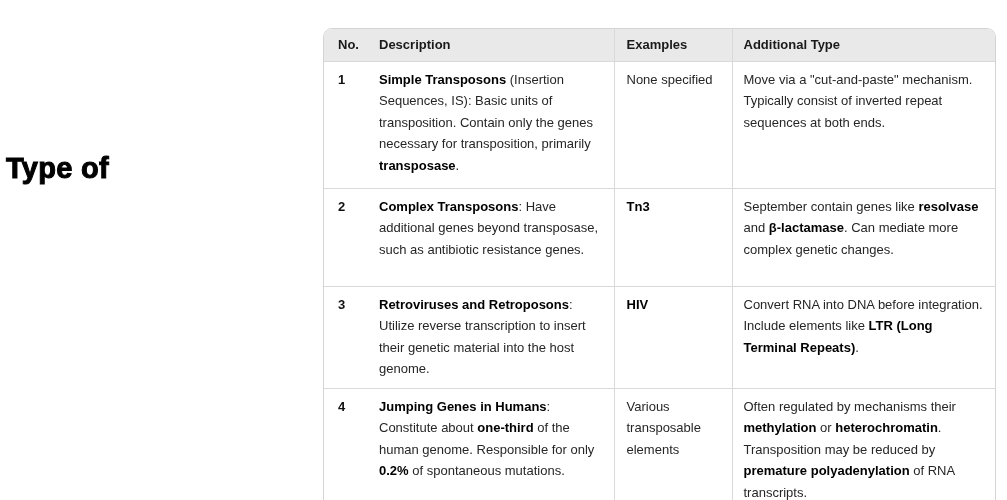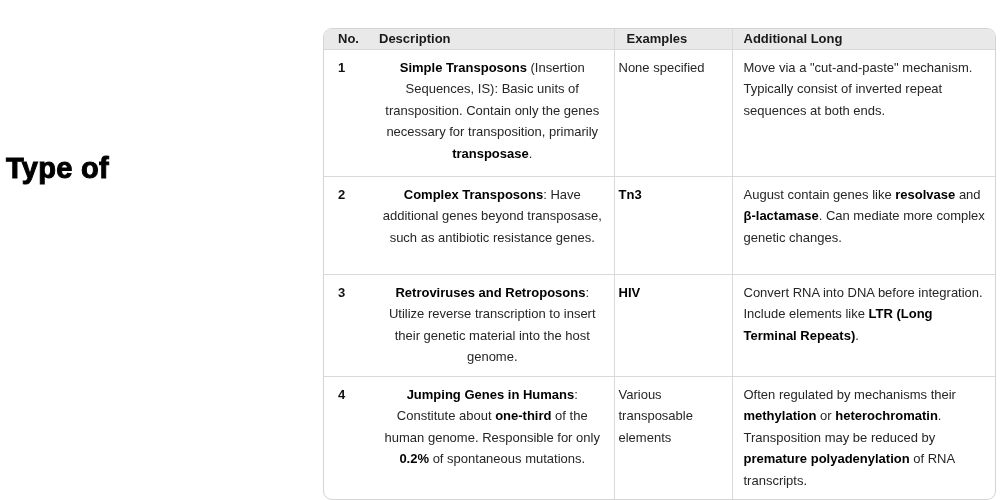--- a/index.html
+++ b/index.html
@@ -37,21 +37,21 @@
   table{
     width:100%;
     border-collapse:collapse;
     table-layout:fixed;
     font-size:13px;
     color:var(--text);
   }
   col.w-no{width:55px;}
   col.w-desc{width:235px;}
   col.w-ex{width:118px;}
-  thead tr{background:var(--header-bg);height:20px;}
+  thead tr{background:var(--header-bg);height:32px;}
   th{
     text-align:left;
     font-weight:700;
     color:#1a1a1a;
     vertical-align:middle;
     font-size:13px;
     padding:0;
   }
   th.c-no{padding-left:14px;}
   th.c-ex,td.c-ex{border-left:1px solid var(--border);margin-top:20px;}
@@ -59,22 +59,22 @@
   th.c-ex{padding-left:12px;}
   th.c-notes{padding-left:11px;}
   tbody td{
     border-top:1px solid var(--border);
     vertical-align:top;
     line-height:21.5px;
     padding-top:7px;
     padding-bottom:8px;
   }
   td.c-no{padding-left:14px;font-weight:700;color:#111;}
-  td.c-desc{padding-right:8px;text-align:center;}
-  td.c-ex{padding-left:4px;padding-right:8px;}
+  td.c-desc{padding-right:8px;}
+  td.c-ex{padding-left:12px;padding-right:8px;}
   td.c-notes{padding-left:11px;padding-right:10px;}
   tr.r1{height:127px;}
   tr.r2{height:98px;}
   tr.r3{height:98px;}
   tr.r4{height:114px;}
   .b{font-weight:700;color:#000;}
 </style>
 </head>
 <body>
 
@@ -88,35 +88,35 @@
       <col class="w-no">
         <col class="w-desc">
         <col class="w-ex">
         <col>
     </colgroup>
     <thead>
       <tr>
         <th class="c-no">No.</th>
         <th class="c-desc">Description</th>
         <th class="c-ex">Examples</th>
-        <th class="c-notes">Additional Long</th>
+        <th class="c-notes">Additional Type</th>
       </tr>
     </thead>
     <tbody>
         <tr class="r1">
           <td class="c-no">1</td>
           <td class="c-desc"><span class="b">Simple Transposons</span><span> (Insertion Sequences, IS): Basic units of transposition. Contain only the genes necessary for transposition, primarily </span><span class="b">transposase</span><span>.</span></td>
           <td class="c-ex"><span>None specified</span></td>
           <td class="c-notes"><span>Move via a "cut-and-paste" mechanism. Typically consist of inverted repeat sequences at both ends.</span></td>
         </tr>
         <tr class="r2">
           <td class="c-no">2</td>
           <td class="c-desc"><span class="b">Complex Transposons</span><span>: Have additional genes beyond transposase, such as antibiotic resistance genes.</span></td>
           <td class="c-ex"><span class="b">Tn3</span></td>
-          <td class="c-notes"><span>August contain genes like </span><span class="b">resolvase</span><span> and </span><span class="b">β-lactamase</span><span>. Can mediate more complex genetic changes.</span></td>
+          <td class="c-notes"><span>September contain genes like </span><span class="b">resolvase</span><span> and </span><span class="b">β-lactamase</span><span>. Can mediate more complex genetic changes.</span></td>
         </tr>
         <tr class="r3">
           <td class="c-no">3</td>
           <td class="c-desc"><span class="b">Retroviruses and Retroposons</span><span>: Utilize reverse transcription to insert their genetic material into the host genome.</span></td>
           <td class="c-ex"><span class="b">HIV</span></td>
           <td class="c-notes"><span>Convert RNA into DNA before integration. Include elements like </span><span class="b">LTR (Long Terminal Repeats)</span><span>.</span></td>
         </tr>
         <tr class="r4">
           <td class="c-no">4</td>
           <td class="c-desc"><span class="b">Jumping Genes in Humans</span><span>: Constitute about </span><span class="b">one-third</span><span> of the human genome. Responsible for only </span><span class="b">0.2%</span><span> of spontaneous mutations.</span></td>

